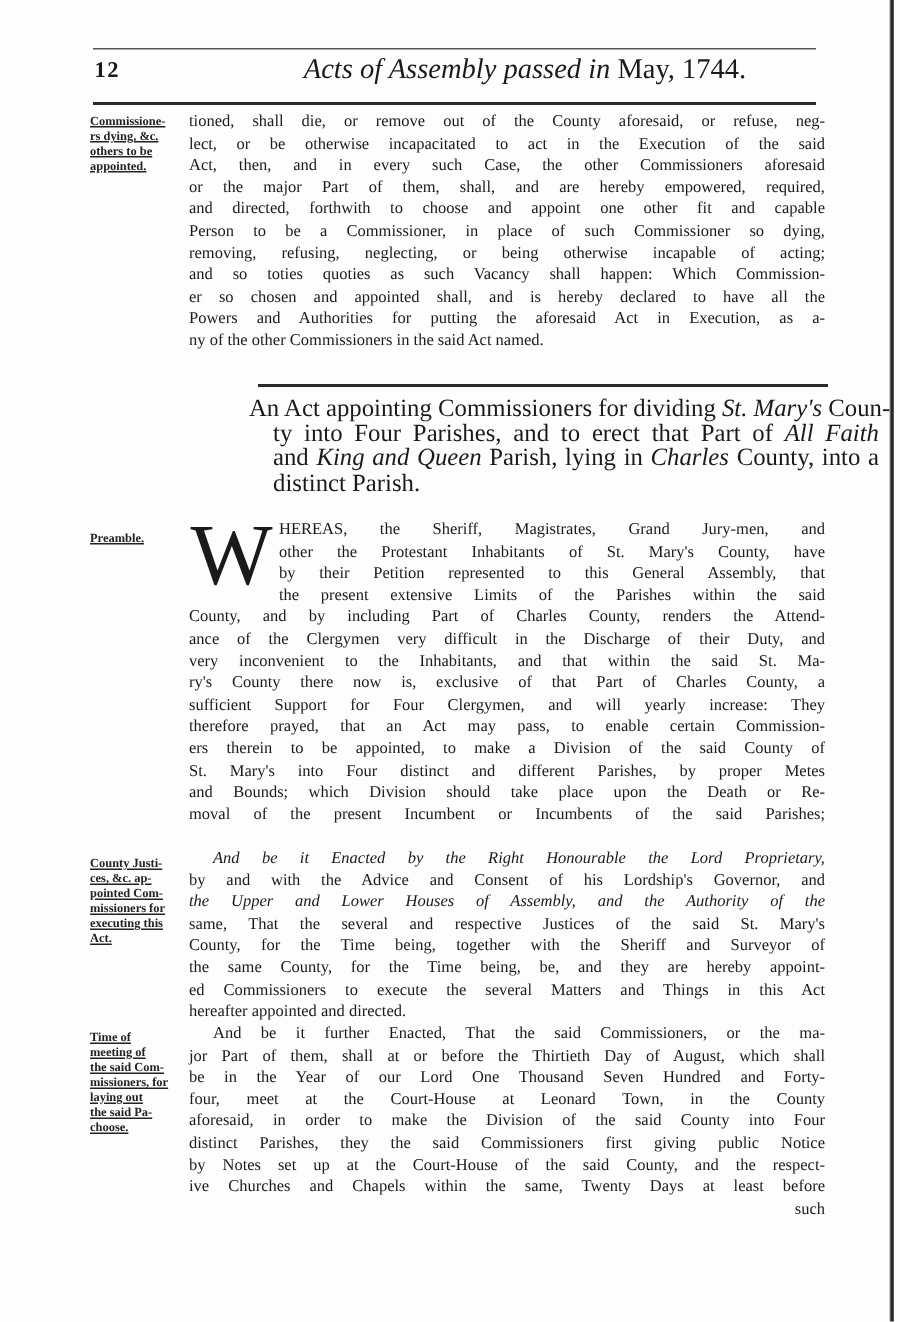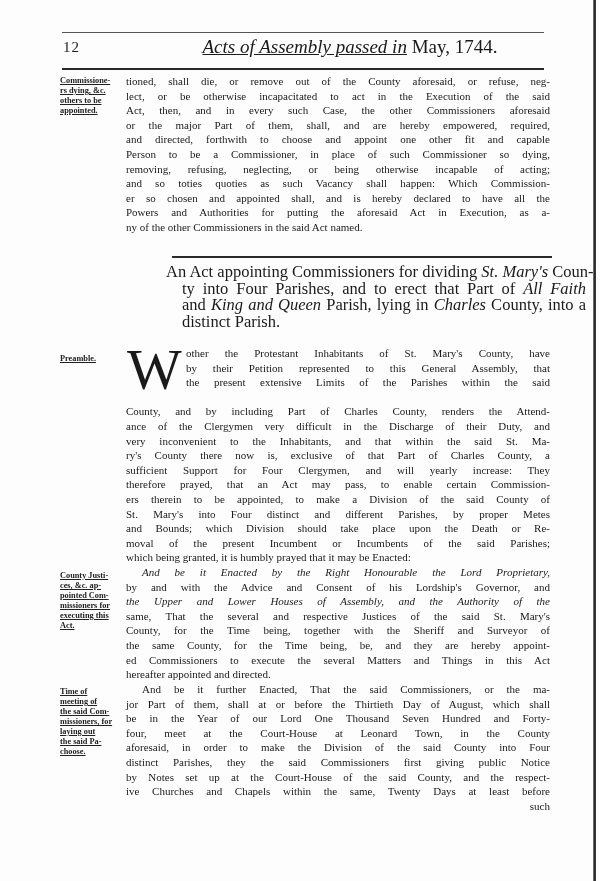--- a/index.html
+++ b/index.html
@@ -9,26 +9,26 @@
   }
   .right-edge {
     position: absolute; left: 593px; top: 0; width: 3px; height: 881px;
     background: linear-gradient(to right, #9a9a9a, #2a2a2a 40%, #2a2a2a 80%, #888);
   }
   .rule { position: absolute; background: #2a2a2a; }
   .rule.top { left: 62px; top: 32px; width: 482px; height: 1px; background: #555; }
   .rule.head { left: 62px; top: 68px; width: 482px; height: 2px; }
   .rule.mid { left: 172px; top: 256px; width: 380px; height: 2px; }
   .page-num {
-    position: absolute; left: 63px; top: 39px; font-size: 15px; font-weight: normal; letter-spacing: 1px;
+    position: absolute; left: 63px; top: 39px; font-size: 15px; font-weight: bold; letter-spacing: 1px;
   }
   .running-head {
     position: absolute; left: 150px; width: 400px; top: 36px; text-align: center; font-size: 19px;
   }
-  .running-head i { font-style: italic; text-decoration: underline; }
+  .running-head i { font-style: italic; }
   .margin-note {
     position: absolute; left: 60px; width: 58px; font-size: 8.3px; line-height: 10px;
     font-weight: bold; color: #222; text-decoration: underline;
   }
   .body-block {
     position: absolute; left: 126px; width: 424px; font-size: 11px; line-height: 14.6px;
     text-align: justify;
   }
   .line { display: block; white-space: nowrap; text-align: justify; text-align-last: justify; }
   .line.last { text-align-last: left; }
@@ -84,36 +84,36 @@
   <span class="line"><span>ty into Four Parishes, and to erect that Part of </span><i>All Faith</i></span>
   <span class="line"><span>and </span><i>King and Queen</i><span> Parish, lying in </span><i>Charles</i><span> County, into a</span></span>
   <span class="line last"><span>distinct Parish.</span></span>
 </div>
 
 <div class="margin-note" style="top:354px">
   <div>Preamble.</div>
 </div>
 <div class="dropcap">W</div>
 <div class="body-block" style="top:346px; left:186px; width:364px;">
+  <span class="line">HEREAS, the Sheriff, Magistrates, Grand Jury-men, and</span>
   <span class="line">other the Protestant Inhabitants of St. Mary's County, have</span>
   <span class="line">by their Petition represented to this General Assembly, that</span>
   <span class="line">the present extensive Limits of the Parishes within the said</span>
 </div>
 <div class="body-block" style="top:404.4px">
   <span class="line">County, and by including Part of Charles County, renders the Attend-</span>
   <span class="line">ance of the Clergymen very difficult in the Discharge of their Duty, and</span>
   <span class="line">very inconvenient to the Inhabitants, and that within the said St. Ma-</span>
   <span class="line">ry's County there now is, exclusive of that Part of Charles County, a</span>
   <span class="line">sufficient Support for Four Clergymen, and will yearly increase: They</span>
   <span class="line">therefore prayed, that an Act may pass, to enable certain Commission-</span>
   <span class="line">ers therein to be appointed, to make a Division of the said County of</span>
   <span class="line">St. Mary's into Four distinct and different Parishes, by proper Metes</span>
   <span class="line">and Bounds; which Division should take place upon the Death or Re-</span>
   <span class="line">moval of the present Incumbent or Incumbents of the said Parishes;</span>
-  <span class="line last">which being granted, it is humbly prayed that it may be Enacted:</span>
 </div>
 
 <div class="margin-note" style="top:571px">
   <div>County Justi-</div>
   <div>ces, &amp;c. ap-</div>
   <div>pointed Com-</div>
   <div>missioners for</div>
   <div>executing this</div>
   <div>Act.</div>
 </div>

